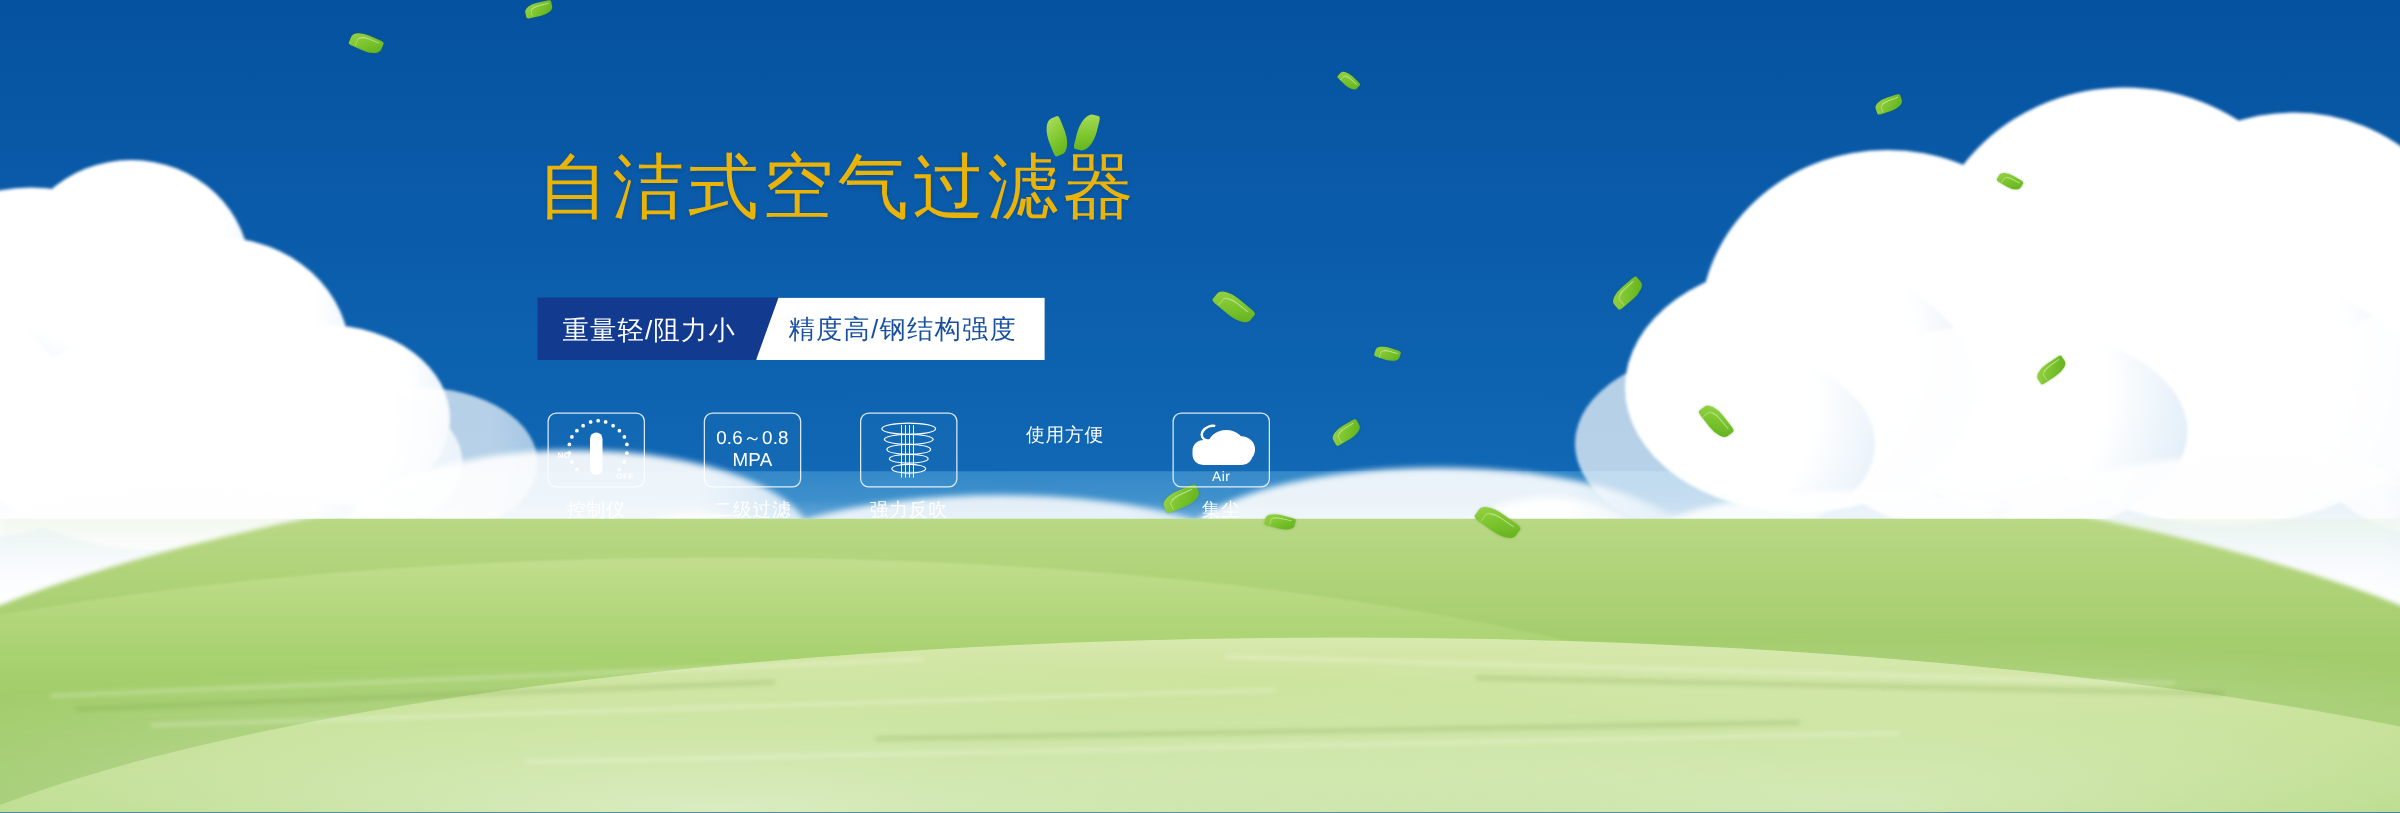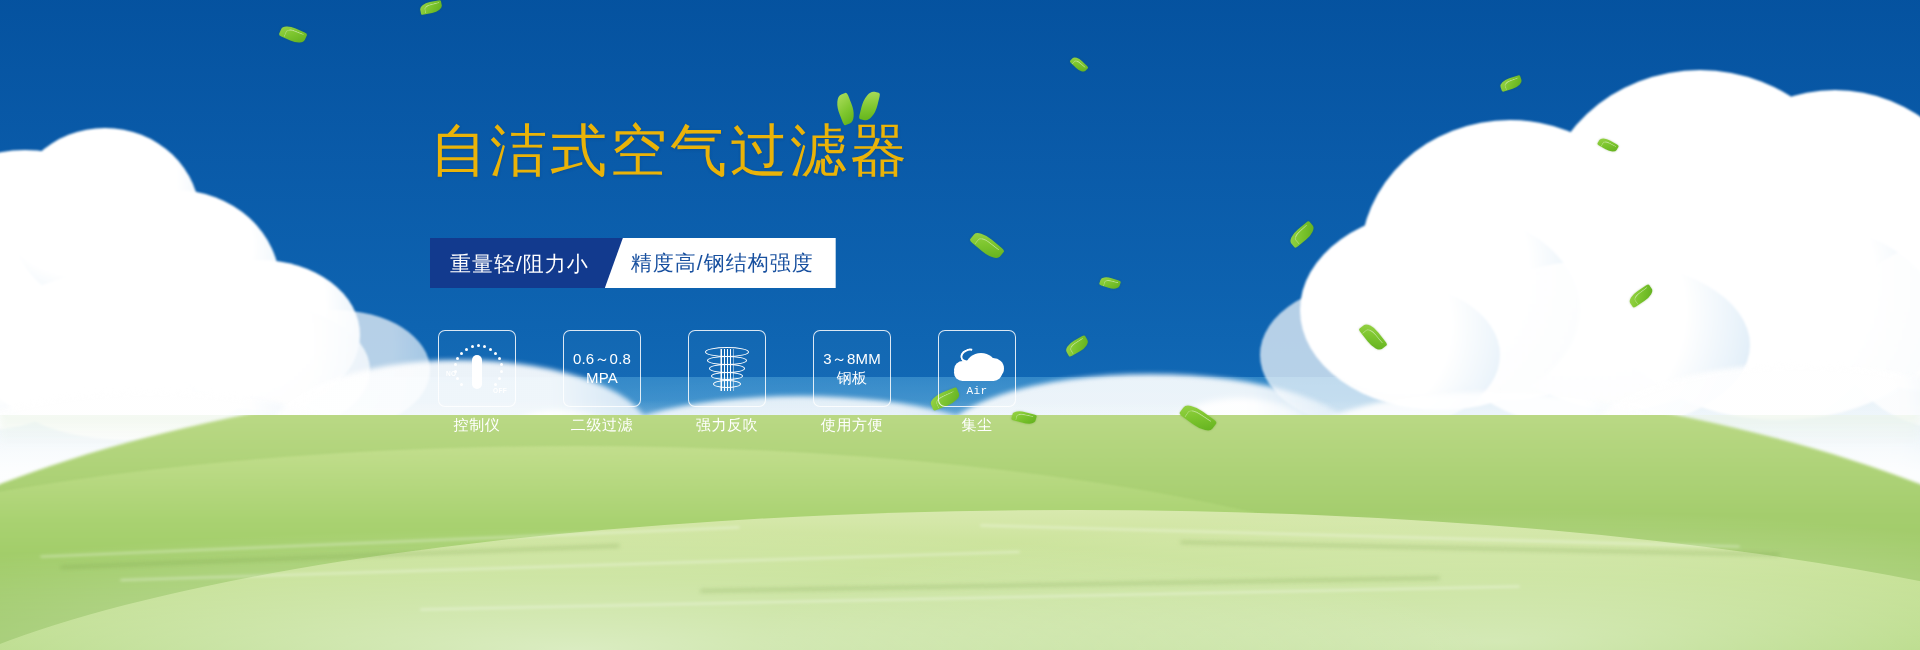--- a/index.html
+++ b/index.html
@@ -155,21 +155,21 @@
     clip-path:polygon(18px 0, 100% 0, 100% 100%, 0 100%);
   }
 
   
   .features{
     position:absolute; left:438px; top:330px;
     display:flex; gap:47px;
   }
   .feature{ width:78px; display:flex; flex-direction:column; align-items:center; }
   .fbox{
-    width:78px; height:77px;
+    width:78px; height:60px;
     border:1px solid rgba(255,255,255,.85);
     border-radius:7px;
     display:flex; flex-direction:column;
     align-items:center; justify-content:center;
     color:#ffffff;
     position:relative;
     background:rgba(255,255,255,.02);
   }
   .fbox .ftxt{
     font-size:15px; line-height:1.22; text-align:center;
@@ -201,21 +201,21 @@
     border:1.6px solid #fff; border-radius:50%;
     background:transparent;
   }
   .blow .bar{
     position:absolute; left:50%; top:4px; transform:translateX(-50%);
     width:13px; height:42px;
     background:repeating-linear-gradient(90deg,#fff 0 1.4px, transparent 1.4px 3.2px);
   }
 
   
-  .airicon{ position:relative; width:58px; height:48px;font-family:Liberation Mono, monospace; }
+  .airicon{ position:relative; width:58px; height:48px; }
   .airicon .cp{ position:absolute; border-radius:50%; background:#fff; }
   .airicon .cbase{
     position:absolute; left:6px; bottom:12px; width:48px; height:17px;
     background:#fff; border-radius:9px;
   }
   .airicon .swirl{
     position:absolute; left:12px; top:4px;
     width:17px; height:13px;
     border:2.4px solid #fff; border-radius:50%;
     border-right-color:transparent;
@@ -374,24 +374,20 @@
             <div class="el" style="top:11px; width:40px; height:9px;"></div>
             <div class="el" style="top:19px; width:36px; height:9px;"></div>
             <div class="el" style="top:27px; width:32px; height:8px;"></div>
             <div class="el" style="top:35px; width:28px; height:8px;"></div>
           </div>
         </div>
         <div class="flabel">强力反吹</div>
       </div>
 
       <div class="feature">
-        <div class="fbox">
-          <div class="ftxt">3～8MM</div>
-          <div class="ftxt">钢板</div>
-        </div>
         <div class="flabel">使用方便</div>
       </div>
 
       <div class="feature">
         <div class="fbox">
           <div class="airicon">
             <div class="cp" style="left:18px; top:8px;  width:30px; height:26px;"></div>
             <div class="cp" style="left:34px; top:13px; width:22px; height:21px;"></div>
             <div class="cp" style="left:6px;  top:16px; width:18px; height:17px;"></div>
             <div class="cbase"></div>

